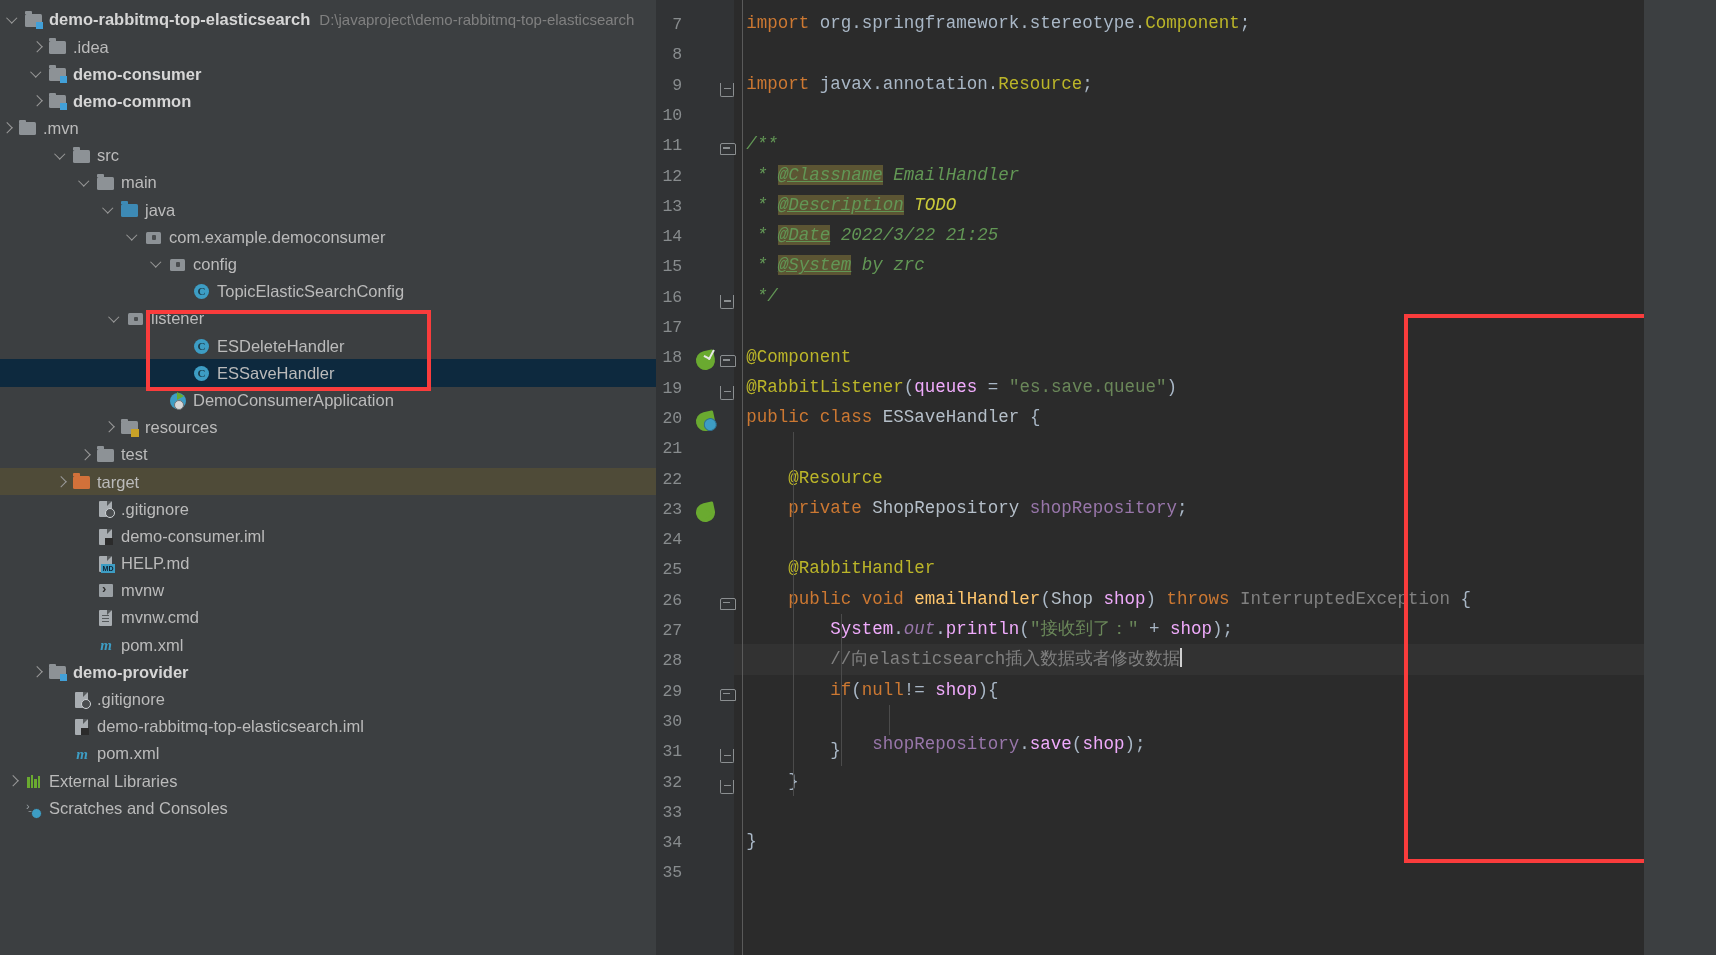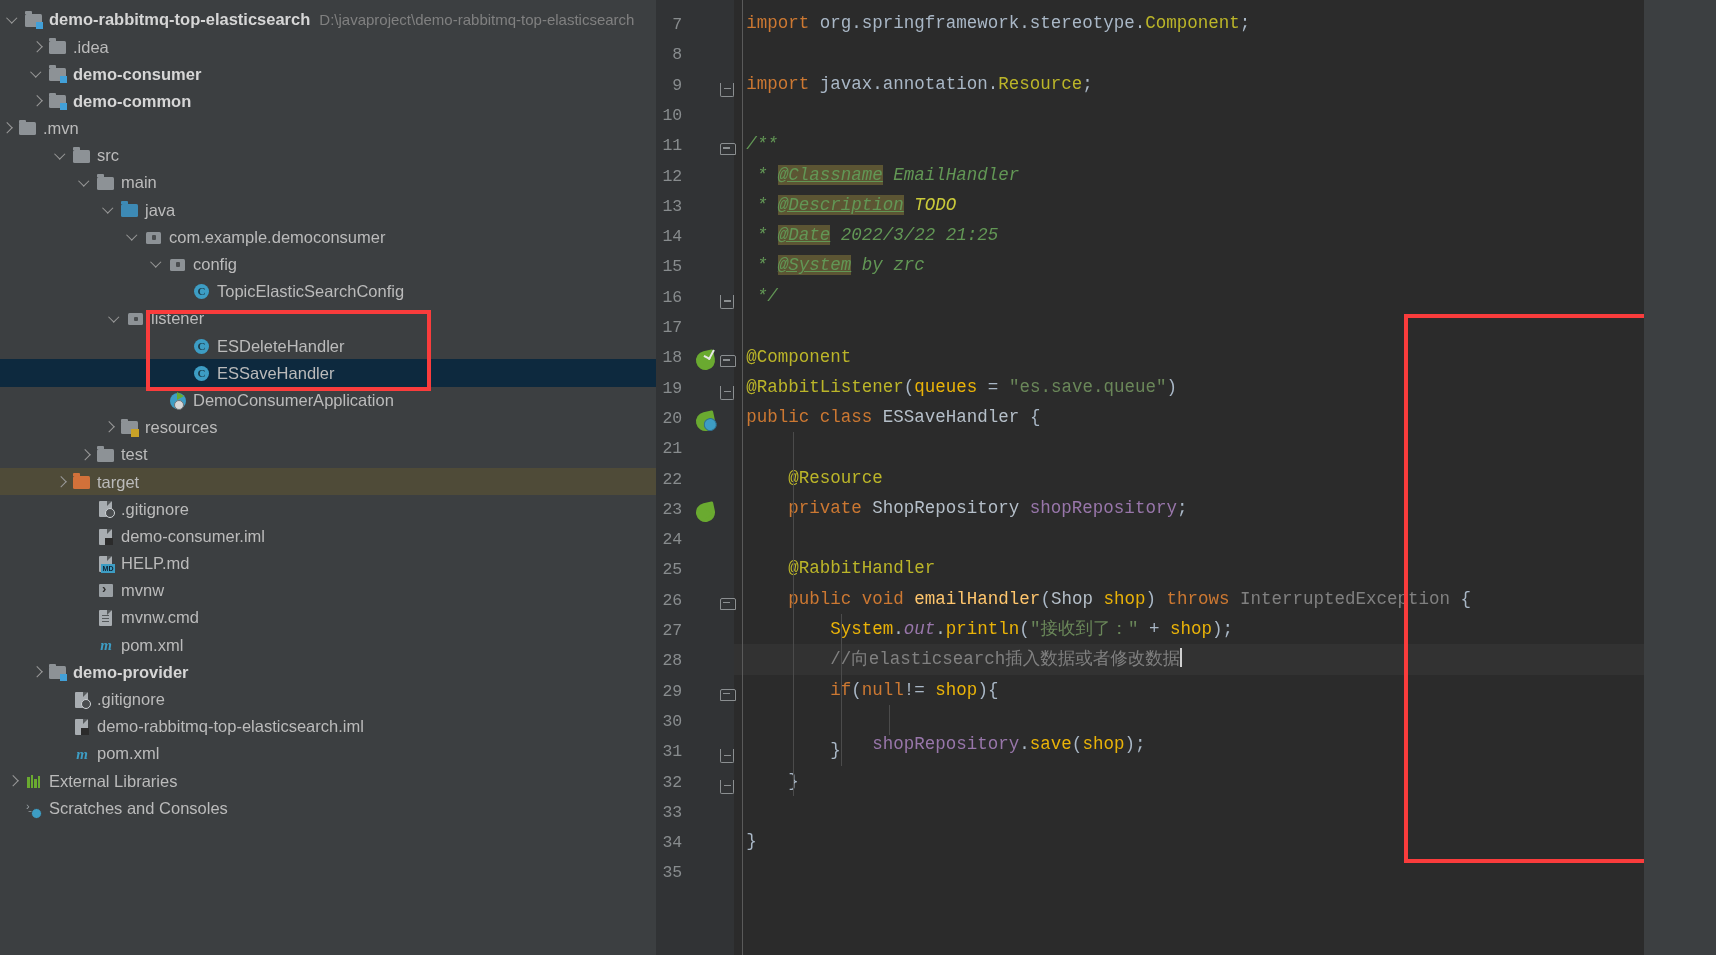--- a/index.html
+++ b/index.html
@@ -171,21 +171,21 @@
 
   
   .kw   { color:#cc7832; }
   .str  { color:#6a8759; }
   .ann  { color:#bbb529; }
   .cmt  { color:#808080; }
   .jdoc { color:#629755; font-style:italic; }
   .jtag { color:#629755; font-style:italic; text-decoration:underline; background:#5c5533; }
   .jval { color:#629755; font-style:italic; }
   .todo { color:#c9c93a; font-style:italic; }
-  .cname{ color:#eab308; }
+  .cname{ color:#f0abfc; }
   .clsn { color:#b5bfc9; }
   .fld  { color:#9876aa; }
   .sfld { color:#9876aa; font-style:italic; }
   .unused { color:#808080; }
   .brace{ color:#a9b7c6; }
   .punct{ color:#a9b7c6; }
   .mtd  { color:#ffc66d; }
 
   .caret { display:inline-block; width:1.6px; height:19px; background:#cfcfcf; vertical-align:-3px; }
 

